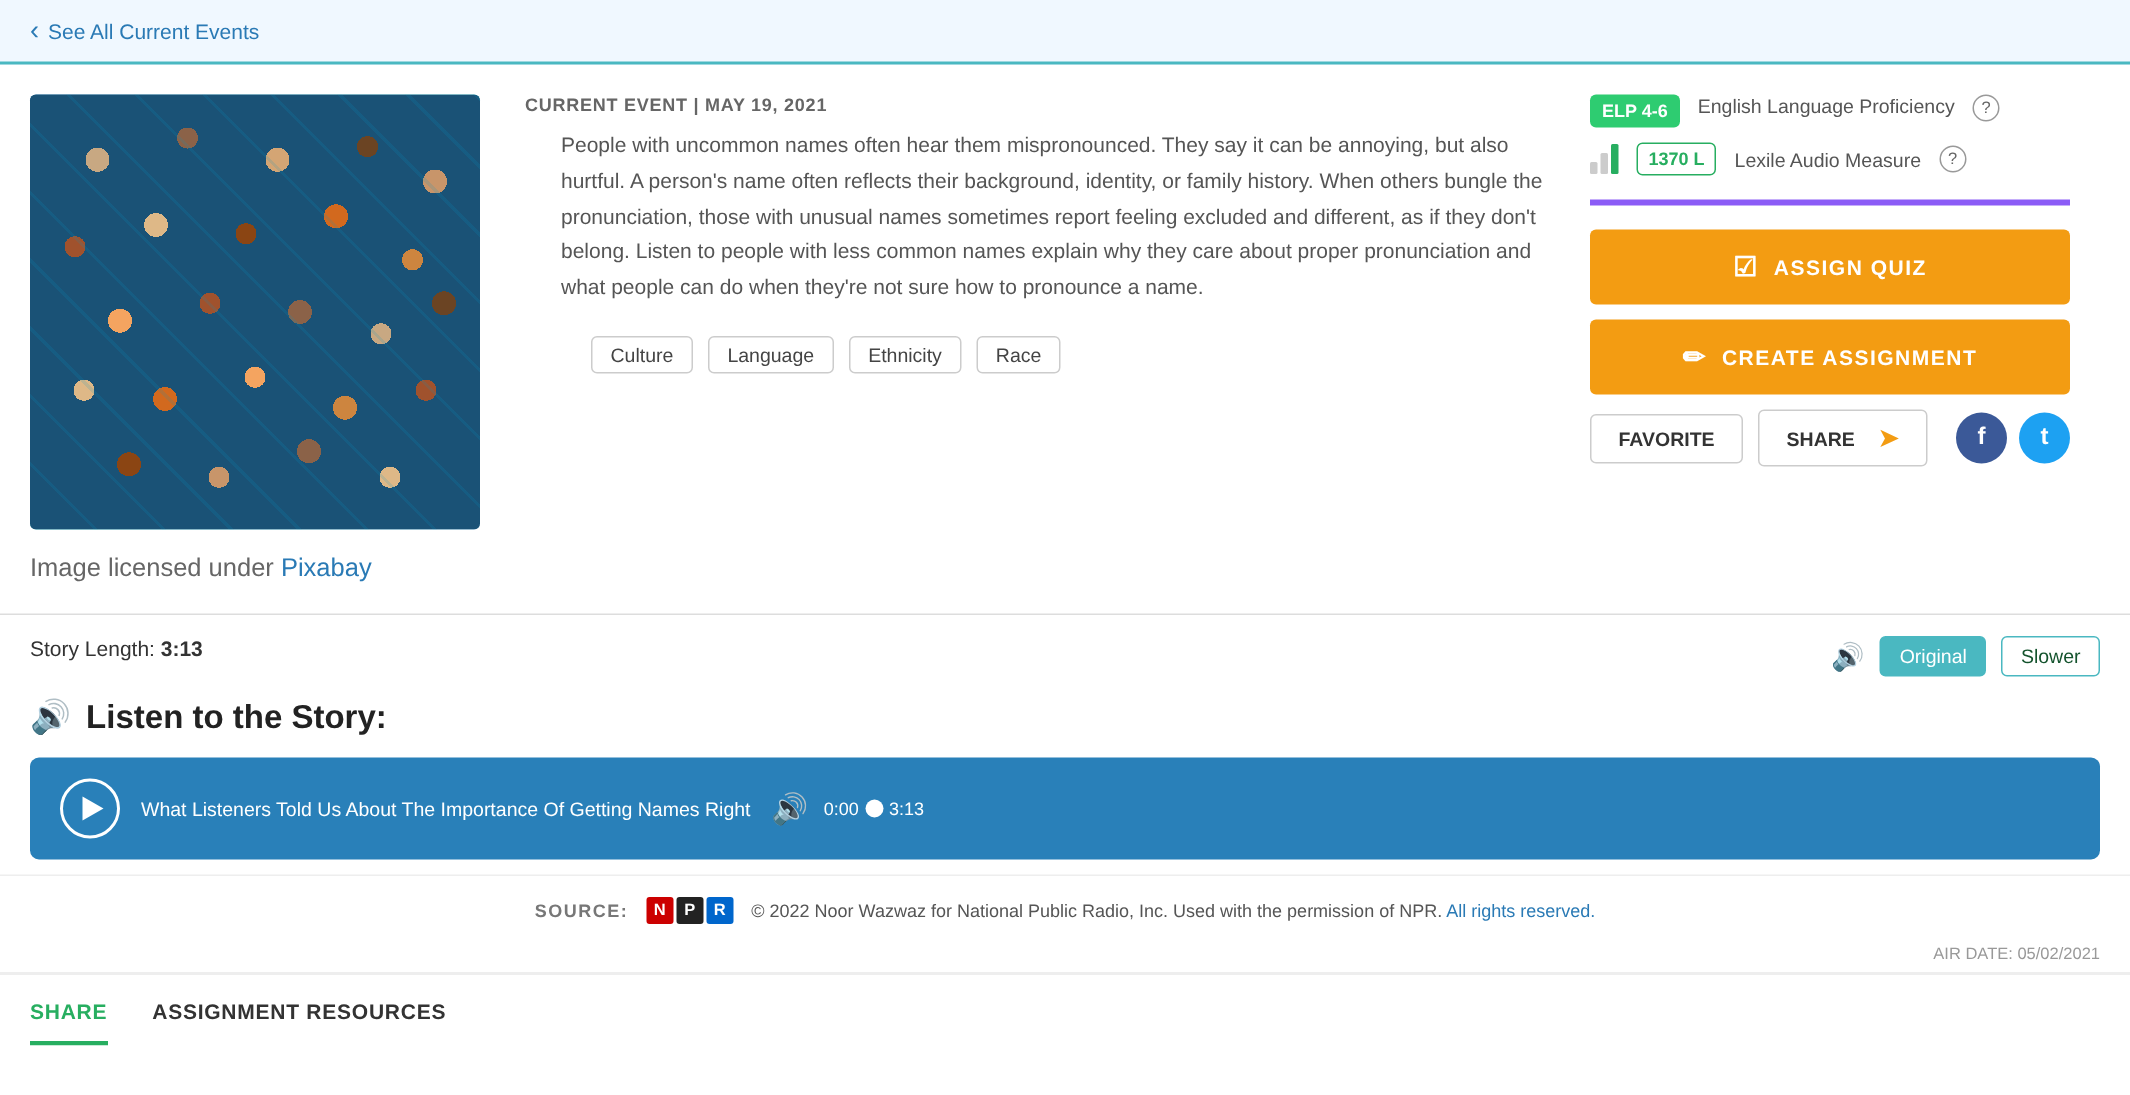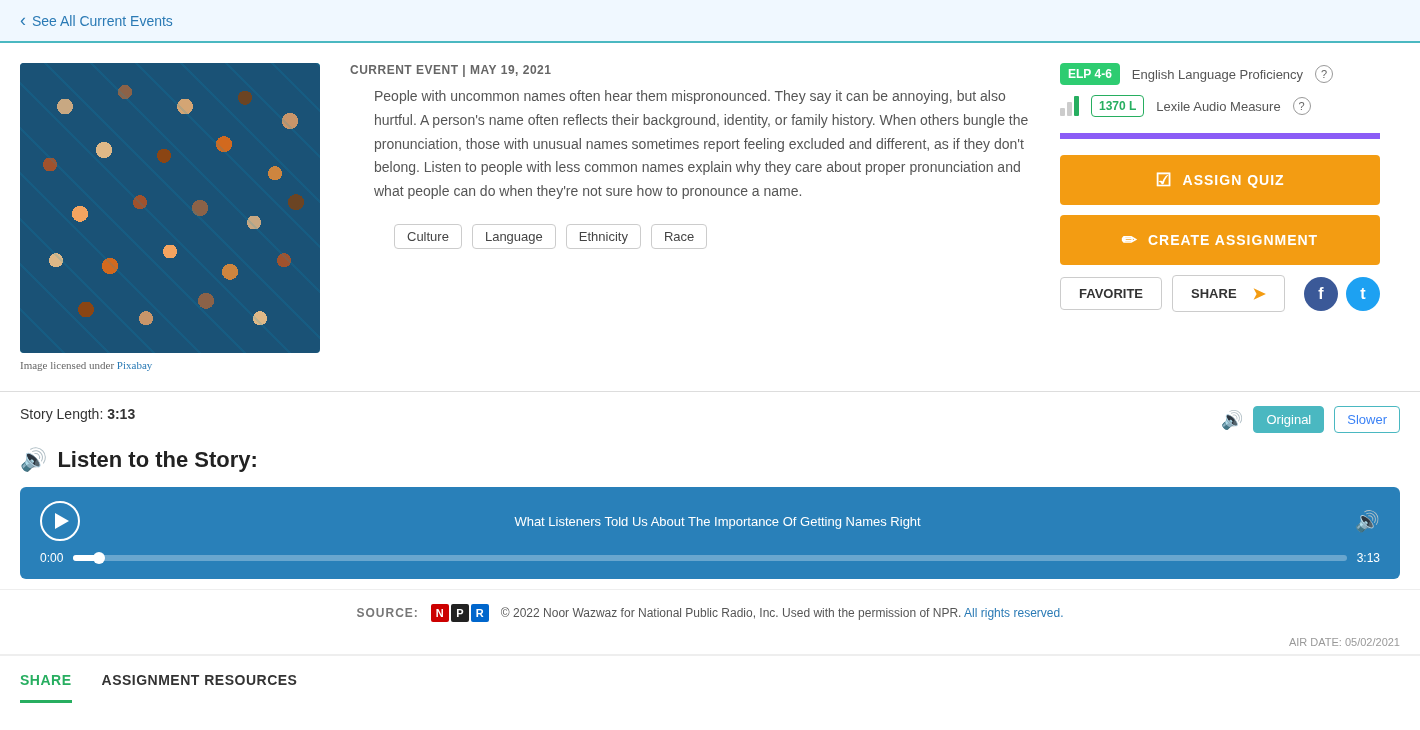--- a/index.html
+++ b/index.html
@@ -83,24 +83,23 @@
       inset: 0;
       background: repeating-linear-gradient(
         45deg,
         transparent,
         transparent 30px,
         rgba(0,150,200,0.15) 30px,
         rgba(0,150,200,0.15) 32px
       );
     }
     .image-caption {
-      font-size: 11px;
+      font-size: 17px;
       color: #666;
-      margin-top: 6px;
-      font-family: Liberation Serif, serif;
+      margin-top: 16px;
     }
     .image-caption a {
       color: #2a7ab5;
       text-decoration: none;
     }
 
     
     .article-section {
       flex: 1;
       max-width: 680px;
@@ -142,21 +141,21 @@
       background: #fff;
     }
 
     
     .sidebar {
       flex-shrink: 0;
       width: 320px;
     }
     .elp-section {
       display: flex;
-      align-items: center;
+      align-items: flex-start;
       gap: 12px;
       margin-bottom: 10px;
     }
     .elp-badge {
       background: #2ecc71;
       color: #fff;
       font-size: 12px;
       font-weight: bold;
       padding: 4px 8px;
       border-radius: 4px;
@@ -176,21 +175,21 @@
       font-size: 11px;
       color: #666;
       cursor: pointer;
     }
     .lexile-section {
       display: flex;
       align-items: center;
       gap: 12px;
       margin-bottom: 16px;
       padding-bottom: 16px;
-      border-bottom: 6px solid #8b5cf6;
+      border-bottom: 4px solid #8b5cf6;
     }
     .bar-chart-icon {
       display: flex;
       align-items: flex-end;
       gap: 2px;
       height: 20px;
     }
     .bar-chart-icon span {
       display: block;
       width: 5px;
@@ -298,21 +297,21 @@
       font-size: 18px;
       color: #555;
     }
     .speed-btn {
       padding: 5px 12px;
       font-size: 13px;
       border: 1px solid #4ab8c1;
       border-radius: 4px;
       cursor: pointer;
       background: #fff;
-      color: #3b82f6;
+      color: #14532d;
     }
     .speed-btn.active {
       background: #4ab8c1;
       color: #fff;
       border-color: #4ab8c1;
     }
 
     
     .listen-section {
       padding: 0 20px 10px 20px;
@@ -329,21 +328,20 @@
     .listen-icon {
       font-size: 22px;
     }
 
     
     .audio-player {
       background: #2980b9;
       border-radius: 6px;
       padding: 14px 20px;
       display: flex;
-      flex-direction: column;
       gap: 10px;
     }
     .audio-top {
       display: flex;
       align-items: center;
       gap: 14px;
     }
     .play-btn {
       width: 40px;
       height: 40px;

